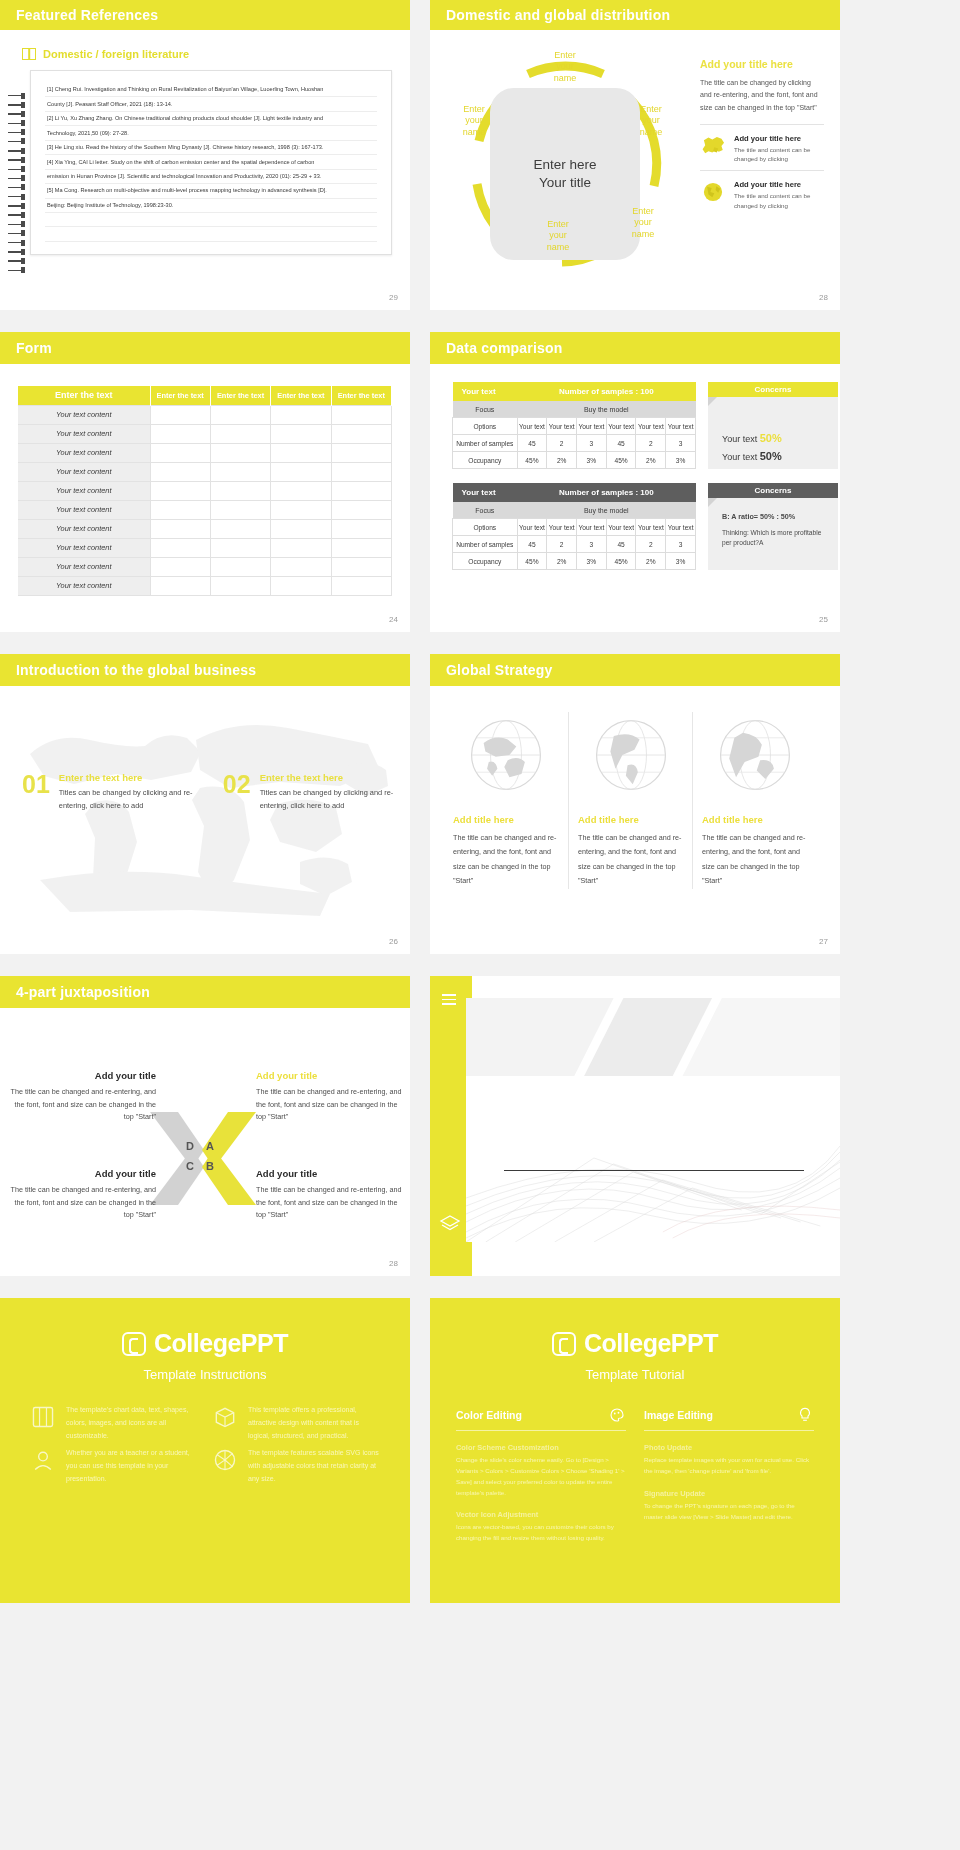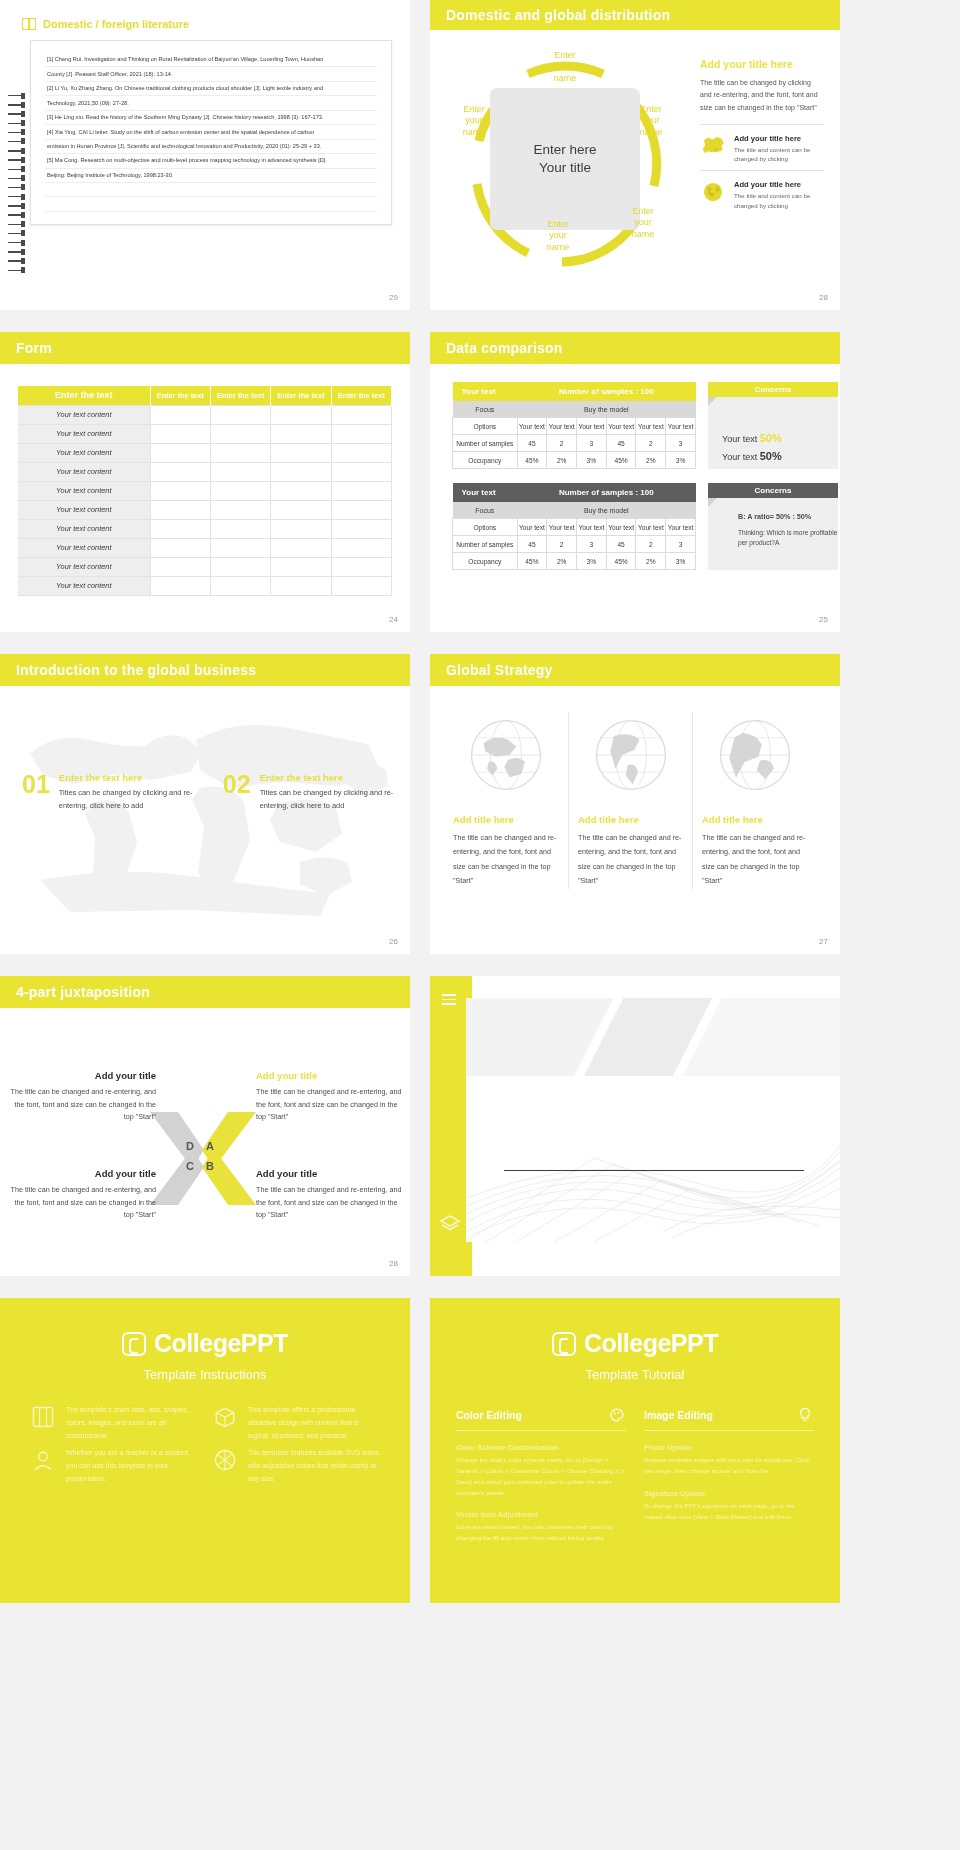--- a/index.html
+++ b/index.html
@@ -31,22 +31,22 @@
      box-shadow:0 1px 2px rgba(0,0,0,.08); }
   .ref-line { font-size:5.6px; color:#3a3a3a; line-height:1.55;
      border-bottom:1px solid #ededed; padding:2.4px 0 2.4px 2px; }
   .ruler { position:absolute; left:8px; top:92px; width:22px; height:185px; }
   .ruler i { display:block; height:9.2px; position:relative; }
   .ruler i:before{content:"";position:absolute;left:0;top:3px;width:17px;height:1.4px;background:#4a4a4a;}
   .ruler i:after{content:"";position:absolute;left:13px;top:0.5px;width:4px;height:6px;background:#4a4a4a;}
 
   
   .circ-wrap { position:relative; width:215px; height:215px; margin:26px 0 0 28px; }
-  .hub { position:absolute; left:32px; top:32px; width:150px; height:142px;
-     background:#e8e8e8; border-radius:7px; display:flex; flex-direction:column;
+  .hub { position:absolute; left:32px; top:32px; width:150px; height:172px;
+     background:#e8e8e8; border-radius:24px; display:flex; flex-direction:column;
      align-items:center; justify-content:center; }
   .hub span { font-size:13.5px; color:#3d3d3d; line-height:1.35; }
   .petal { position:absolute; width:100%; height:100%; top:0; left:0; }
   .nodelbl { position:absolute; color:#e3d62c; font-size:9px; font-weight:normal;
      text-align:center; line-height:1.25; width:50px; }
   .r-col { position:absolute; left:270px; top:58px; width:124px; }
   .r-title { color:#ebe142; font-size:10.5px; font-weight:bold; margin-bottom:7px; }
   .r-body { font-size:7px; color:#555; line-height:1.75; }
   .r-item { display:flex; gap:8px; padding:9px 0 7px 0; border-top:1px solid #e3e3e3;
      align-items:flex-start; }
@@ -77,21 +77,21 @@
   .dtbl .pad { padding-left:9px; text-align:left; }
   .concern { width:130px; }
   .c-head { height:15px; color:#fff; font-size:8px; font-weight:bold;
      display:flex; align-items:center; justify-content:center; }
   .c-head.y { background:#e9e431; } .c-head.g { background:#5e5e5e; }
   .c-body { background:#efefef; height:72px; padding:32px 0 0 14px; position:relative; }
   .c-body:before{content:"";position:absolute;left:0;top:0;border-top:9px solid #d3d3d3;border-right:9px solid transparent;}
   .c-l { font-size:9px; color:#3a3a3a; line-height:1.65; }
   .c-l b.hi { color:#ecdf3c; font-size:11px; }
   .c-l b.dk { color:#3a3a3a; font-size:11px; }
-  .c-small { font-size:6.6px; color:#4a4a4a; line-height:1.6;margin-left:16px; }
+  .c-small { font-size:6.6px; color:#4a4a4a; line-height:1.6; }
 
   
   .map-bg { position:absolute; inset:30px 0 0 0; opacity:.5; }
   .numrow { position:absolute; left:22px; top:118px; display:flex; gap:28px; }
   .nblk { display:flex; gap:9px; }
   .bignum { color:#e8e24a; font-size:25px; font-weight:bold; line-height:1; }
   .nt { color:#e8df3f; font-size:9.5px; font-weight:bold; }
   .nb { font-size:7.4px; color:#4a4a4a; line-height:1.7; width:136px; margin-top:4px;}
 
   
@@ -154,20 +154,23 @@
   .tut-b-t { color:#f7f3a8; font-size:7.4px; font-weight:bold; margin:12px 0 3px 0; opacity:.9;}
   .tut-b-p { color:#fdfbcf; font-size:6.2px; line-height:1.75; opacity:.8; }
 </style>
 </head>
 <body>
 
 <div class="page">
   <div class="grid">
 
     <div class="slide h310">
+      <div class="slide-title-bar">
+        <span class="slide-title">Featured References</span>
+      </div>
       <div class="ref-head">
         <span class="book-ico"></span>
         <span class="ref-head-txt">Domestic / foreign literature</span>
       </div>
       <div class="ruler">
         <i></i>
           <i></i>
           <i></i>
           <i></i>
           <i></i>

